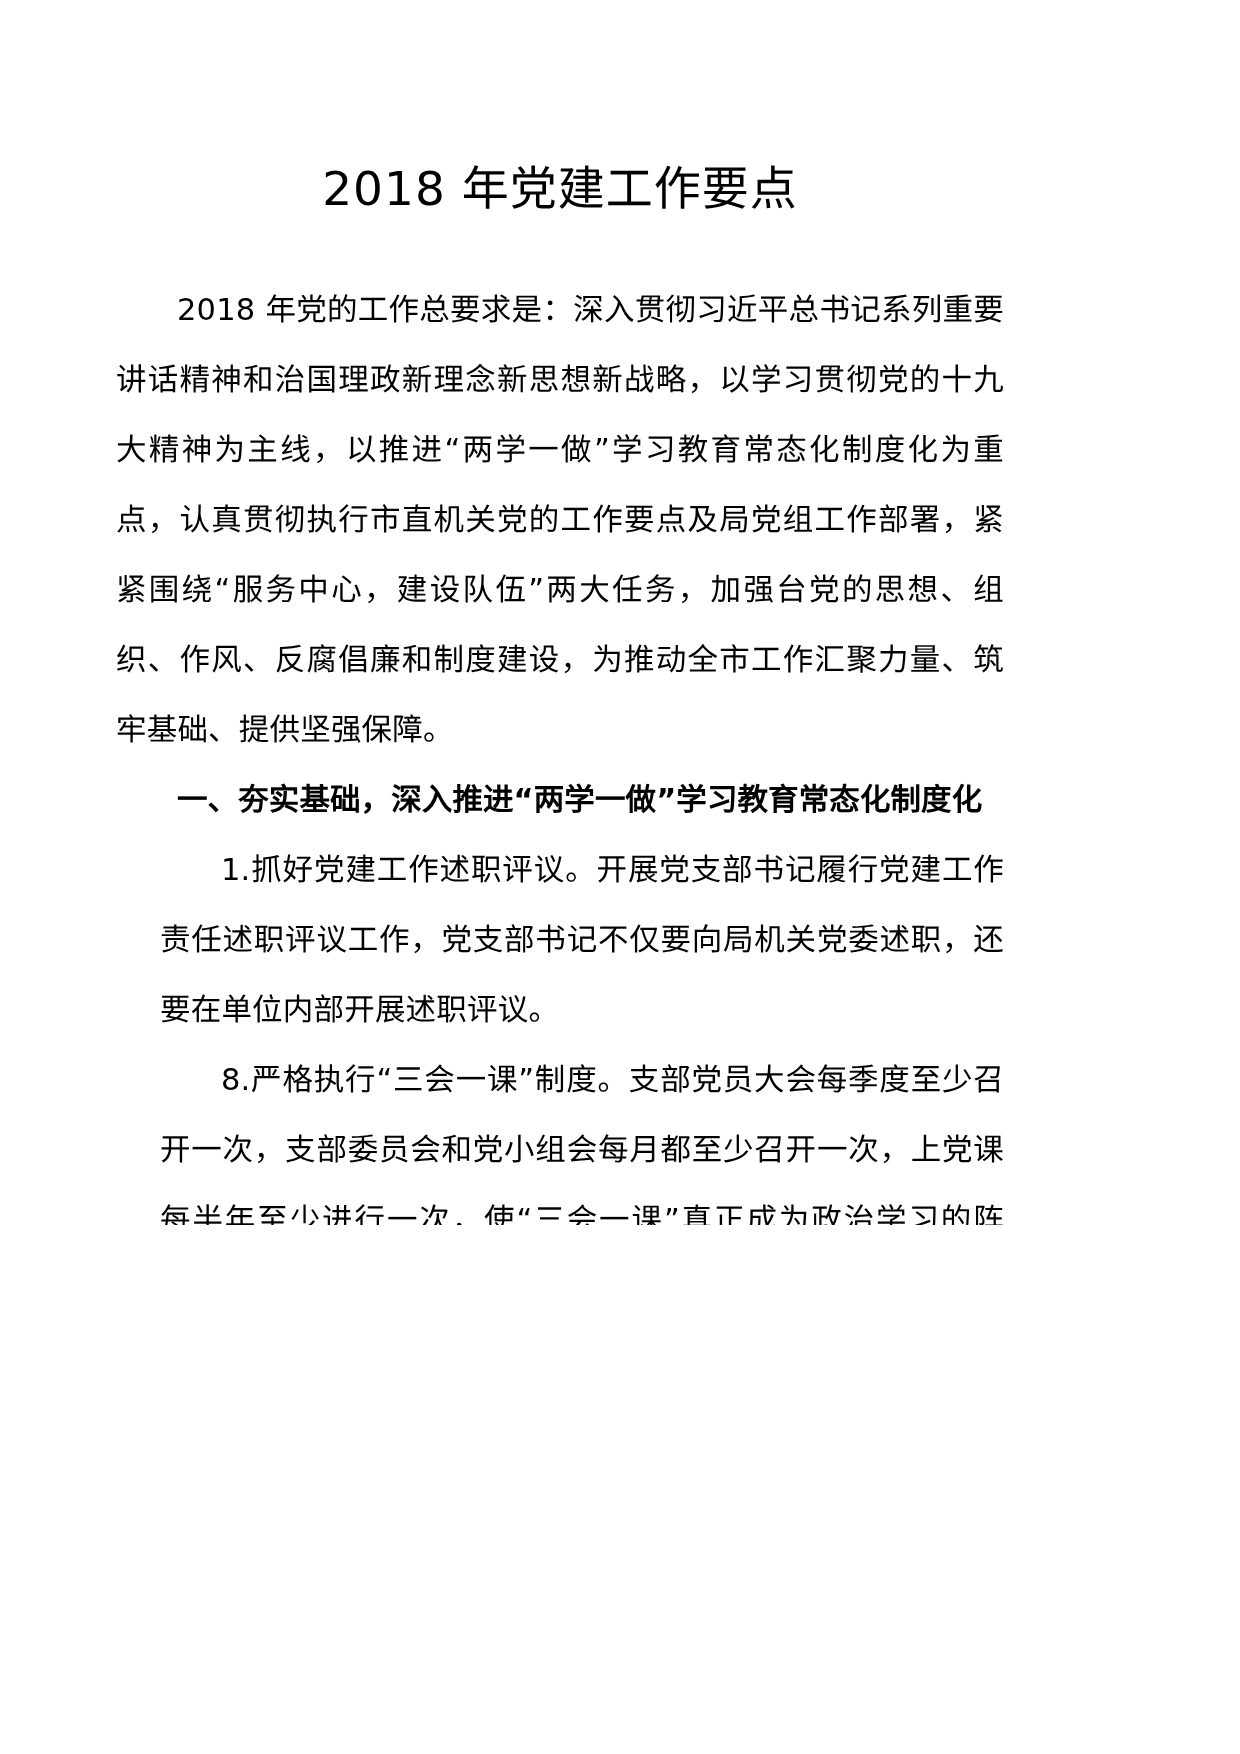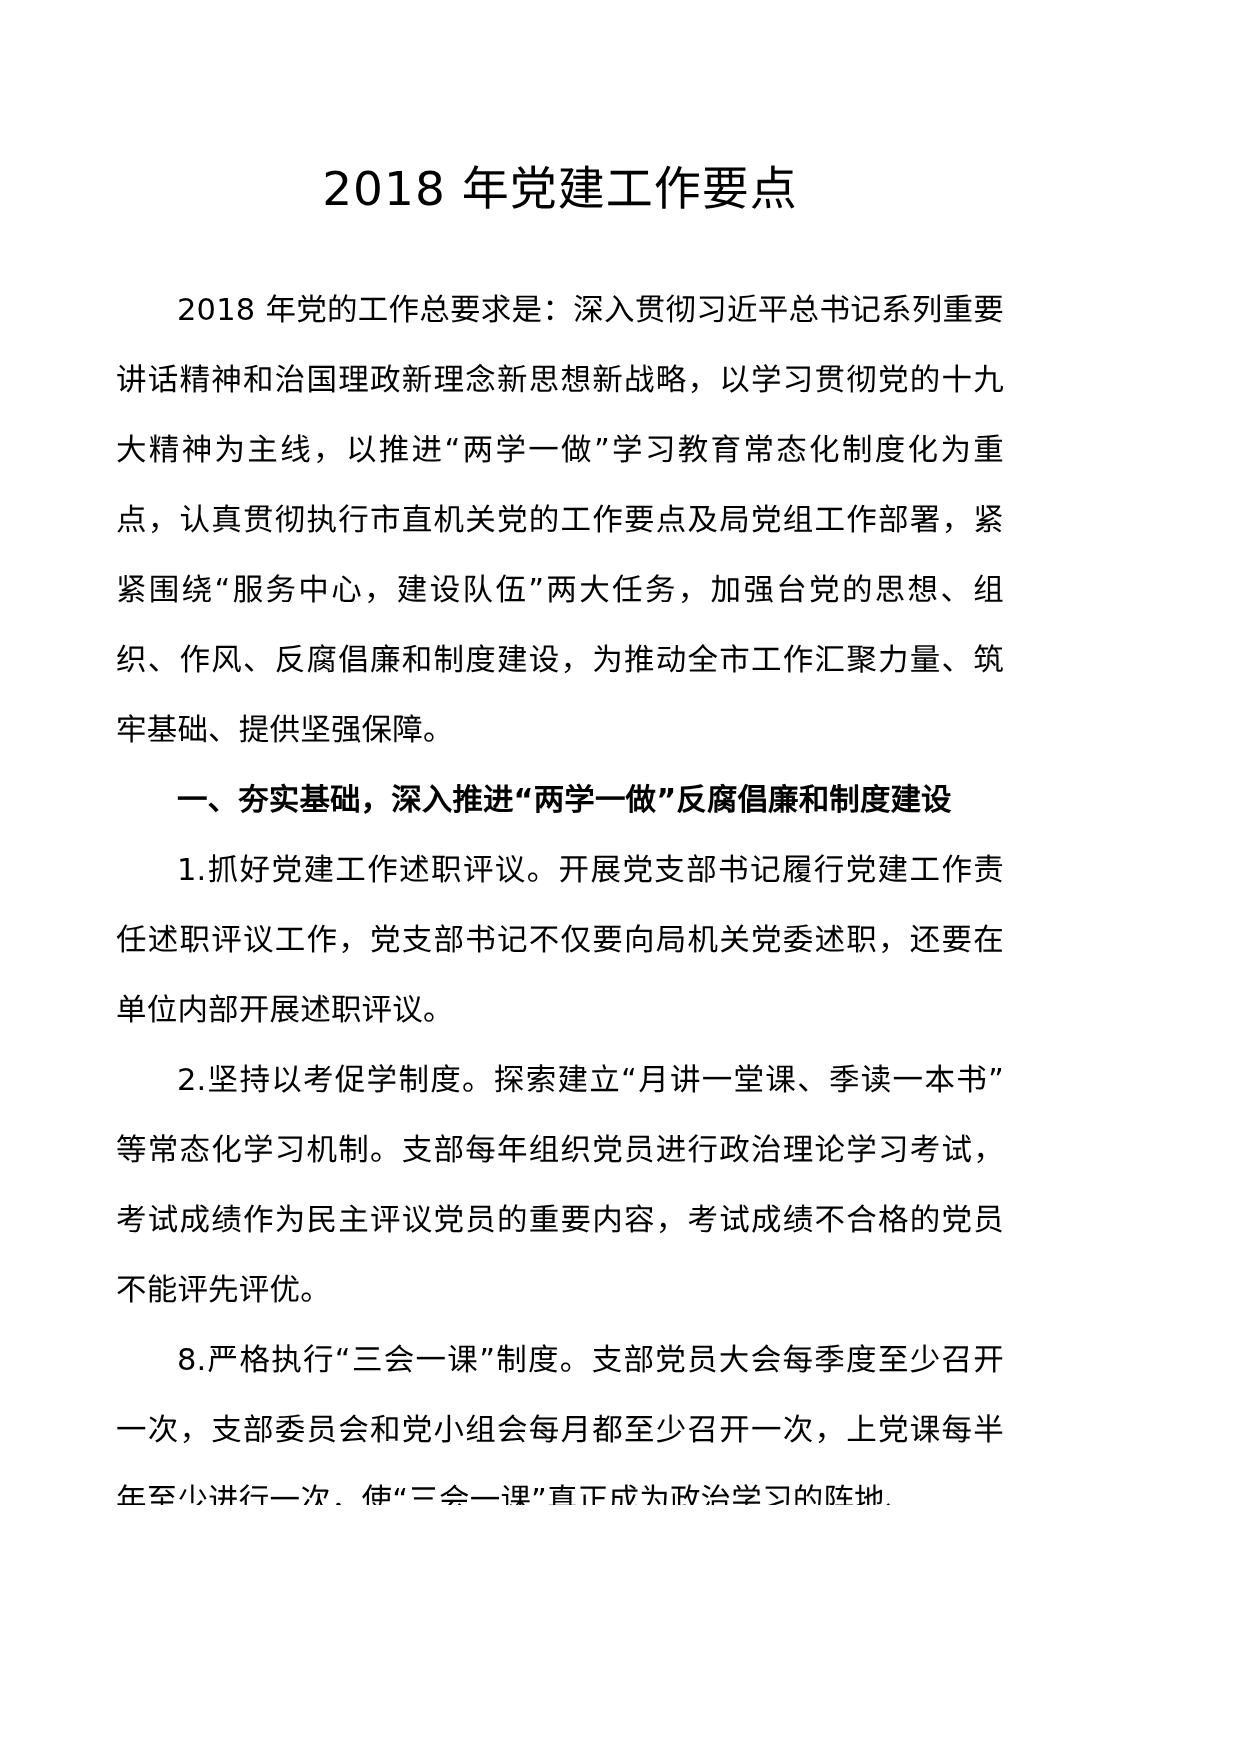--- a/index.html
+++ b/index.html
@@ -54,42 +54,42 @@
     letter-spacing: 0.2px;
     word-break: break-all;
     font-weight: 400;
   }
   p.para.heading {
     font-weight: 700;
     letter-spacing: 0.1px;
   }
   p.para.item {
     text-indent: 2em;
+    margin-left: 44px;
   }
   
   .clipped {
     max-height: 180px;
     overflow: hidden;
   }
 </style>
 </head>
 <body>
 
 <div class="page">
   <div class="page-body">
 
     <h1 class="doc-title">2018 年党建工作要点</h1>
 
     <div class="body-block">
 
       <p class="para">2018 年党的工作总要求是：深入贯彻习近平总书记系列重要讲话精神和治国理政新理念新思想新战略，以学习贯彻党的十九大精神为主线，以推进“两学一做”学习教育常态化制度化为重点，认真贯彻执行市直机关党的工作要点及局党组工作部署，紧紧围绕“服务中心，建设队伍”两大任务，加强台党的思想、组织、作风、反腐倡廉和制度建设，为推动全市工作汇聚力量、筑牢基础、提供坚强保障。</p>
 
-      <p class="para heading">一、夯实基础，深入推进“两学一做”反腐倡廉和制度建设</p>
+      <p class="para heading">一、夯实基础，深入推进“两学一做”学习教育常态化制度化</p>
 
       <p class="para item">1.抓好党建工作述职评议。开展党支部书记履行党建工作责任述职评议工作，党支部书记不仅要向局机关党委述职，还要在单位内部开展述职评议。</p>
 
-      <p class="para item">2.坚持以考促学制度。探索建立“月讲一堂课、季读一本书”等常态化学习机制。支部每年组织党员进行政治理论学习考试，考试成绩作为民主评议党员的重要内容，考试成绩不合格的党员不能评先评优。</p>
 
       <p class="para item clipped">8.严格执行“三会一课”制度。支部党员大会每季度至少召开一次，支部委员会和党小组会每月都至少召开一次，上党课每半年至少进行一次，使“三会一课”真正成为政治学习的阵地、</p>
 
     </div>
   </div>
 </div>
 
 </body></html>

